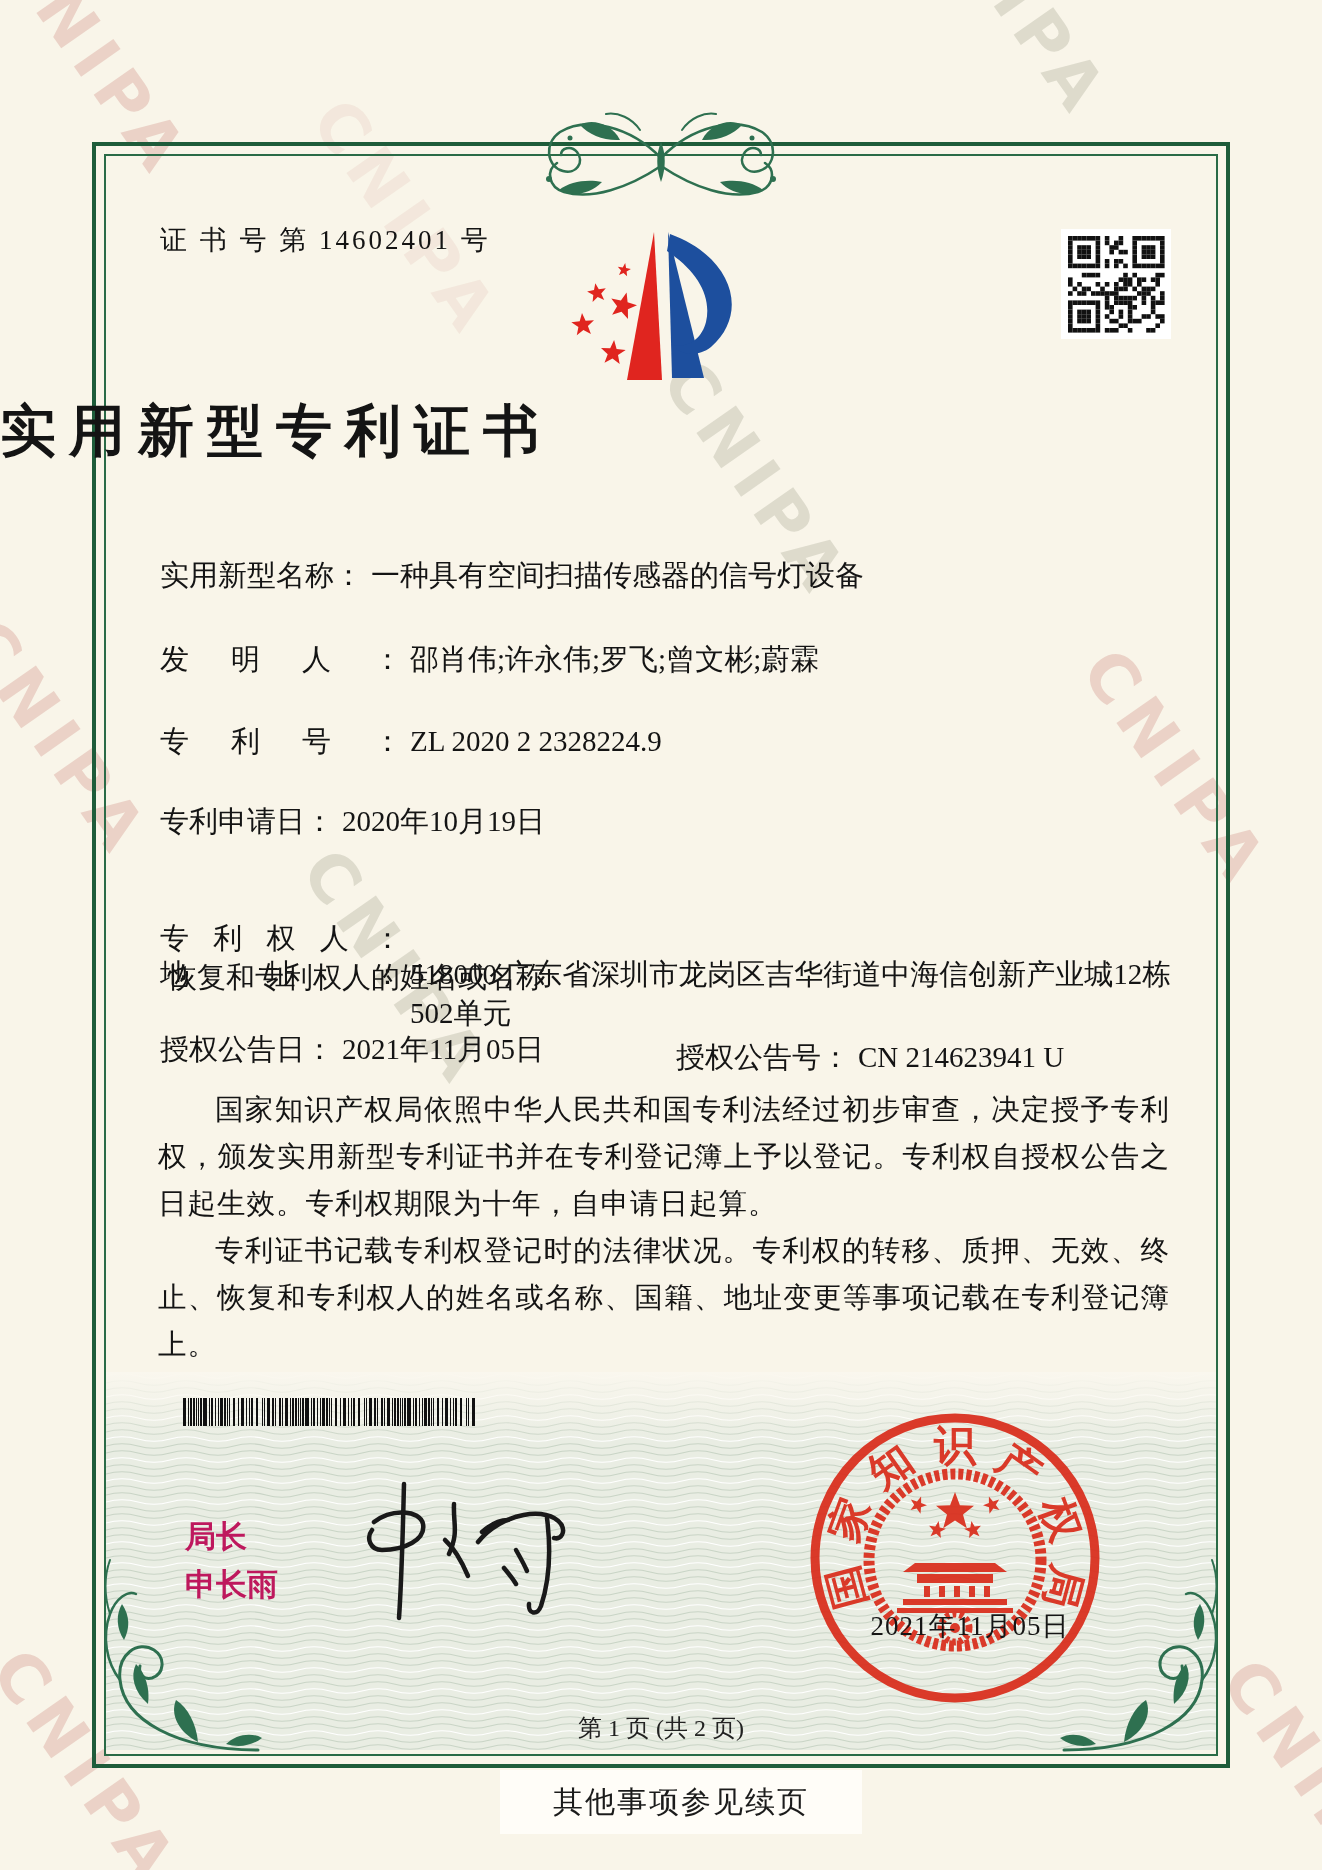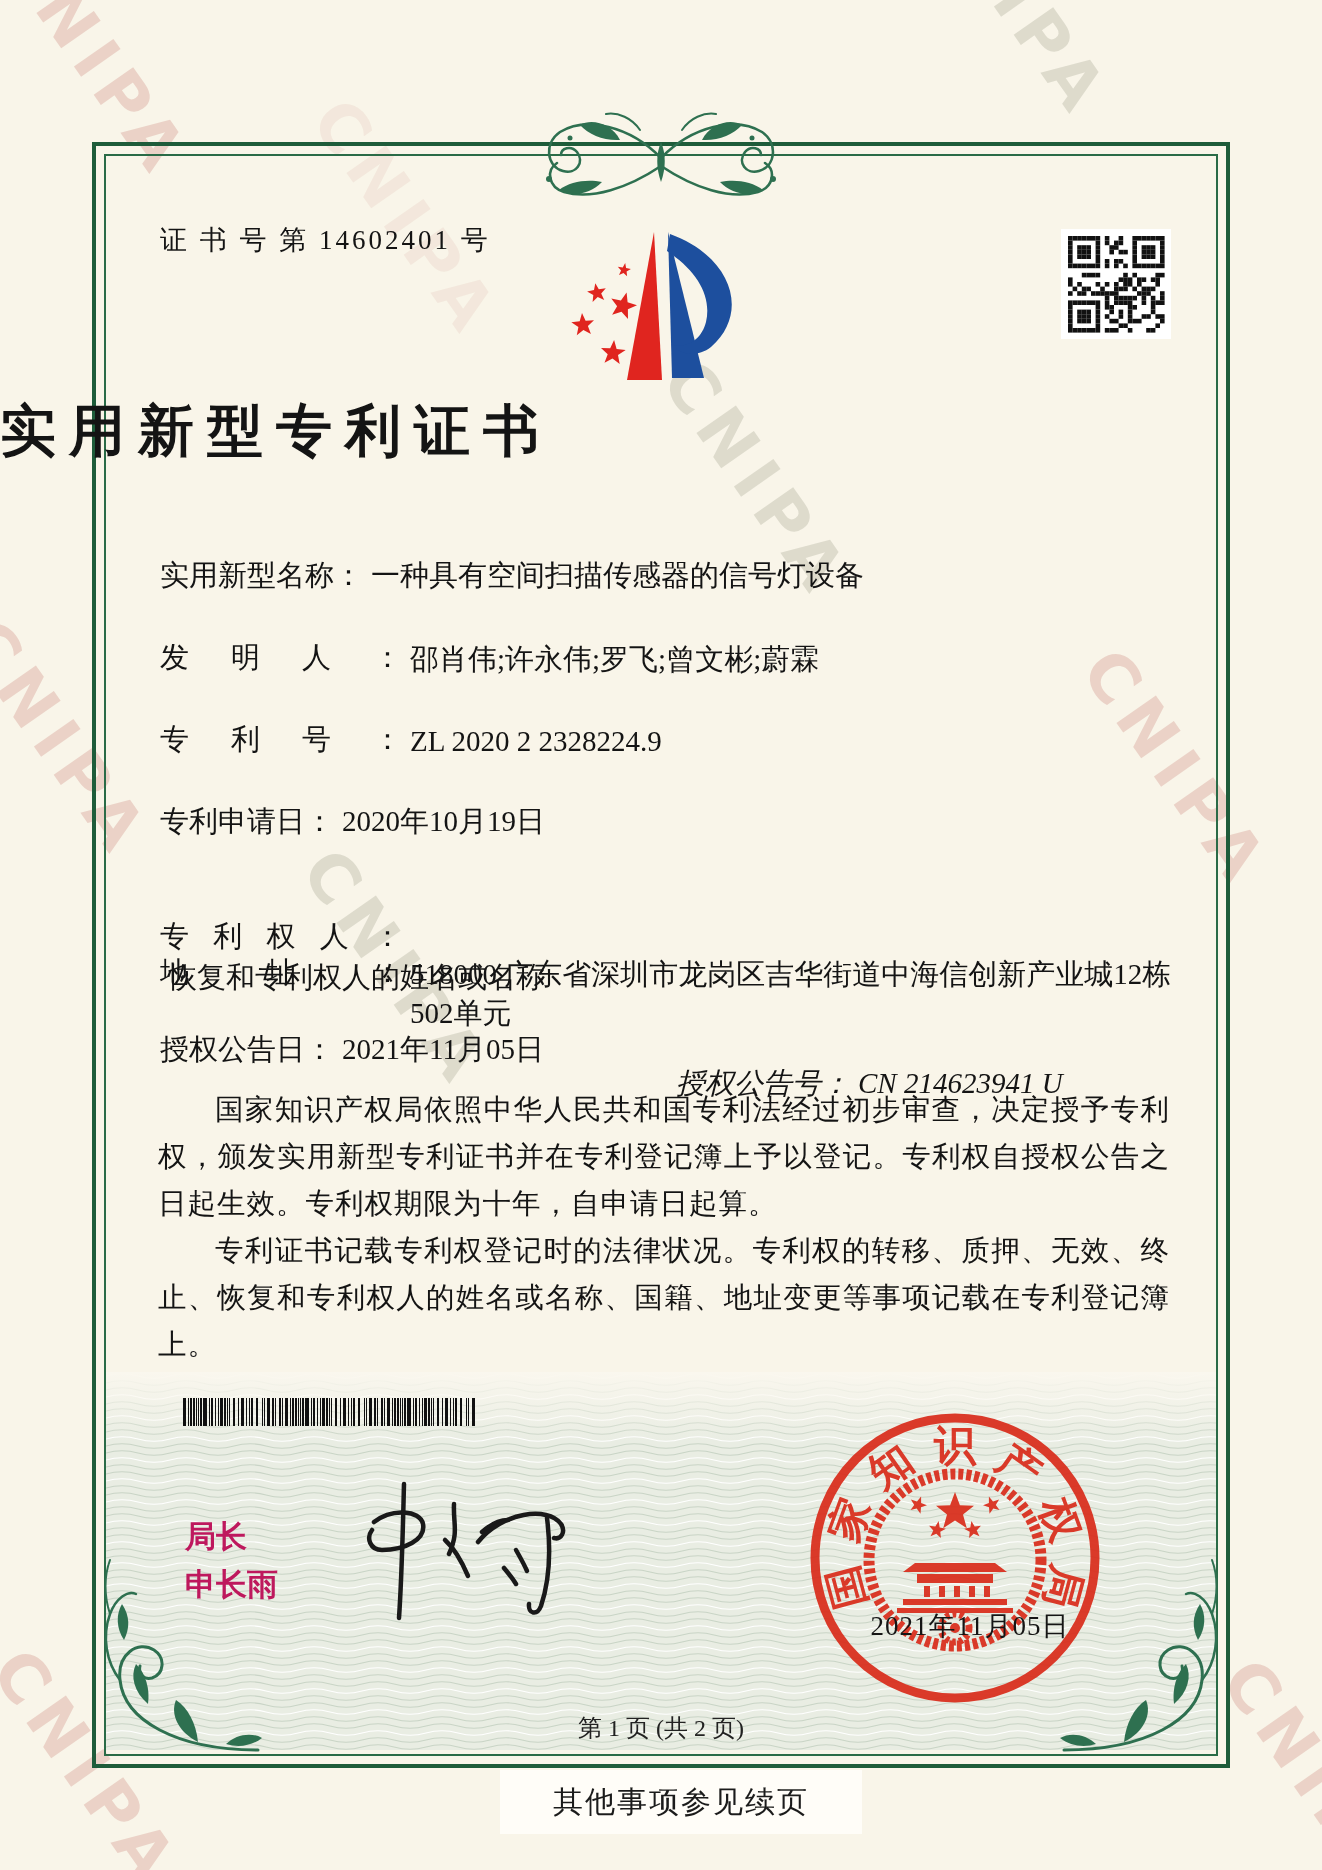--- a/index.html
+++ b/index.html
@@ -14,21 +14,21 @@
   .wm-faint{color:rgba(214,170,158,0.18);}
   
   .frame-outer{left:92px;top:142px;width:1130px;height:1618px;border:4px solid #1e5c3a;}
   .frame-inner{left:104px;top:154px;width:1110px;height:1598px;border:2px solid #2a6b47;}
   
   .cert-no{left:160px;top:222px;font-size:27px;letter-spacing:3px;}
   .title{left:0;top:394px;width:100%;font-size:56px;font-weight:bold;letter-spacing:13px;font-family:Liberation Mono, monospace;}
   
   .frow{position:absolute;left:160px;display:flex;font-size:29px;line-height:39px;}
   .flabel{white-space:nowrap;}
-  .jlabel{display:inline-block;width:242px;text-align:justify;text-align-last:justify;white-space:normal;font-family:Liberation Mono, monospace;}
+  .jlabel{display:inline-block;width:242px;text-align:justify;text-align-last:justify;white-space:normal;}
   .fvalue{margin-left:8px;white-space:nowrap;}
   .addr{white-space:normal;width:772px;word-break:break-all;}
   
   .para{position:absolute;left:158px;width:1012px;font-size:28.5px;line-height:47px;
         text-align:justify;text-indent:2em;letter-spacing:1px;}
   
   .band{left:106px;top:1372px;width:1110px;height:378px;background:#e9ede3;}
   .band-fade{left:106px;top:1372px;width:1110px;height:70px;
              background:linear-gradient(180deg,#faf7ee 0%,rgba(250,247,238,0) 100%);}
   .officer{font-family:"Liberation Sans","DejaVu Sans",sans-serif;font-weight:bold;font-size:31px;color:#be185d;}
@@ -420,21 +420,21 @@
     <span class="fvalue">恢复和专利权人的姓名或名称</span>
   </div>
   <div class="frow" style="top:955px;">
     <span class="flabel jlabel">地址：</span>
     <span class="fvalue addr">518000 广东省深圳市龙岗区吉华街道中海信创新产业城12栋502单元</span>
   </div>
   <div class="frow" style="top:1030px;">
     <span class="flabel">授权公告日：</span>
     <span class="fvalue">2021年11月05日</span>
   </div>
-  <div class="frow" style="left:676px;top:1064px;font-style:italic;">
+  <div class="frow" style="left:676px;top:1038px;">
     <span class="flabel">授权公告号：</span>
     <span class="fvalue">CN 214623941 U</span>
   </div>
 
   <div class="para" style="top:1227px;">专利证书记载专利权登记时的法律状况。专利权的转移、质押、无效、终止、恢复和专利权人的姓名或名称、国籍、地址变更等事项记载在专利登记簿上。</div>
   <div class="para" style="top:1086px;">国家知识产权局依照中华人民共和国专利法经过初步审查，决定授予专利权，颁发实用新型专利证书并在专利登记簿上予以登记。专利权自授权公告之日起生效。专利权期限为十年，自申请日起算。</div>
 
   <div class="abs" style="left:183px;top:1398px;">
     <svg id="barcode" width="292" height="28" viewBox="0 0 292 28">
         <rect x="0" y="0" width="3" height="28" fill="#101010"></rect>

